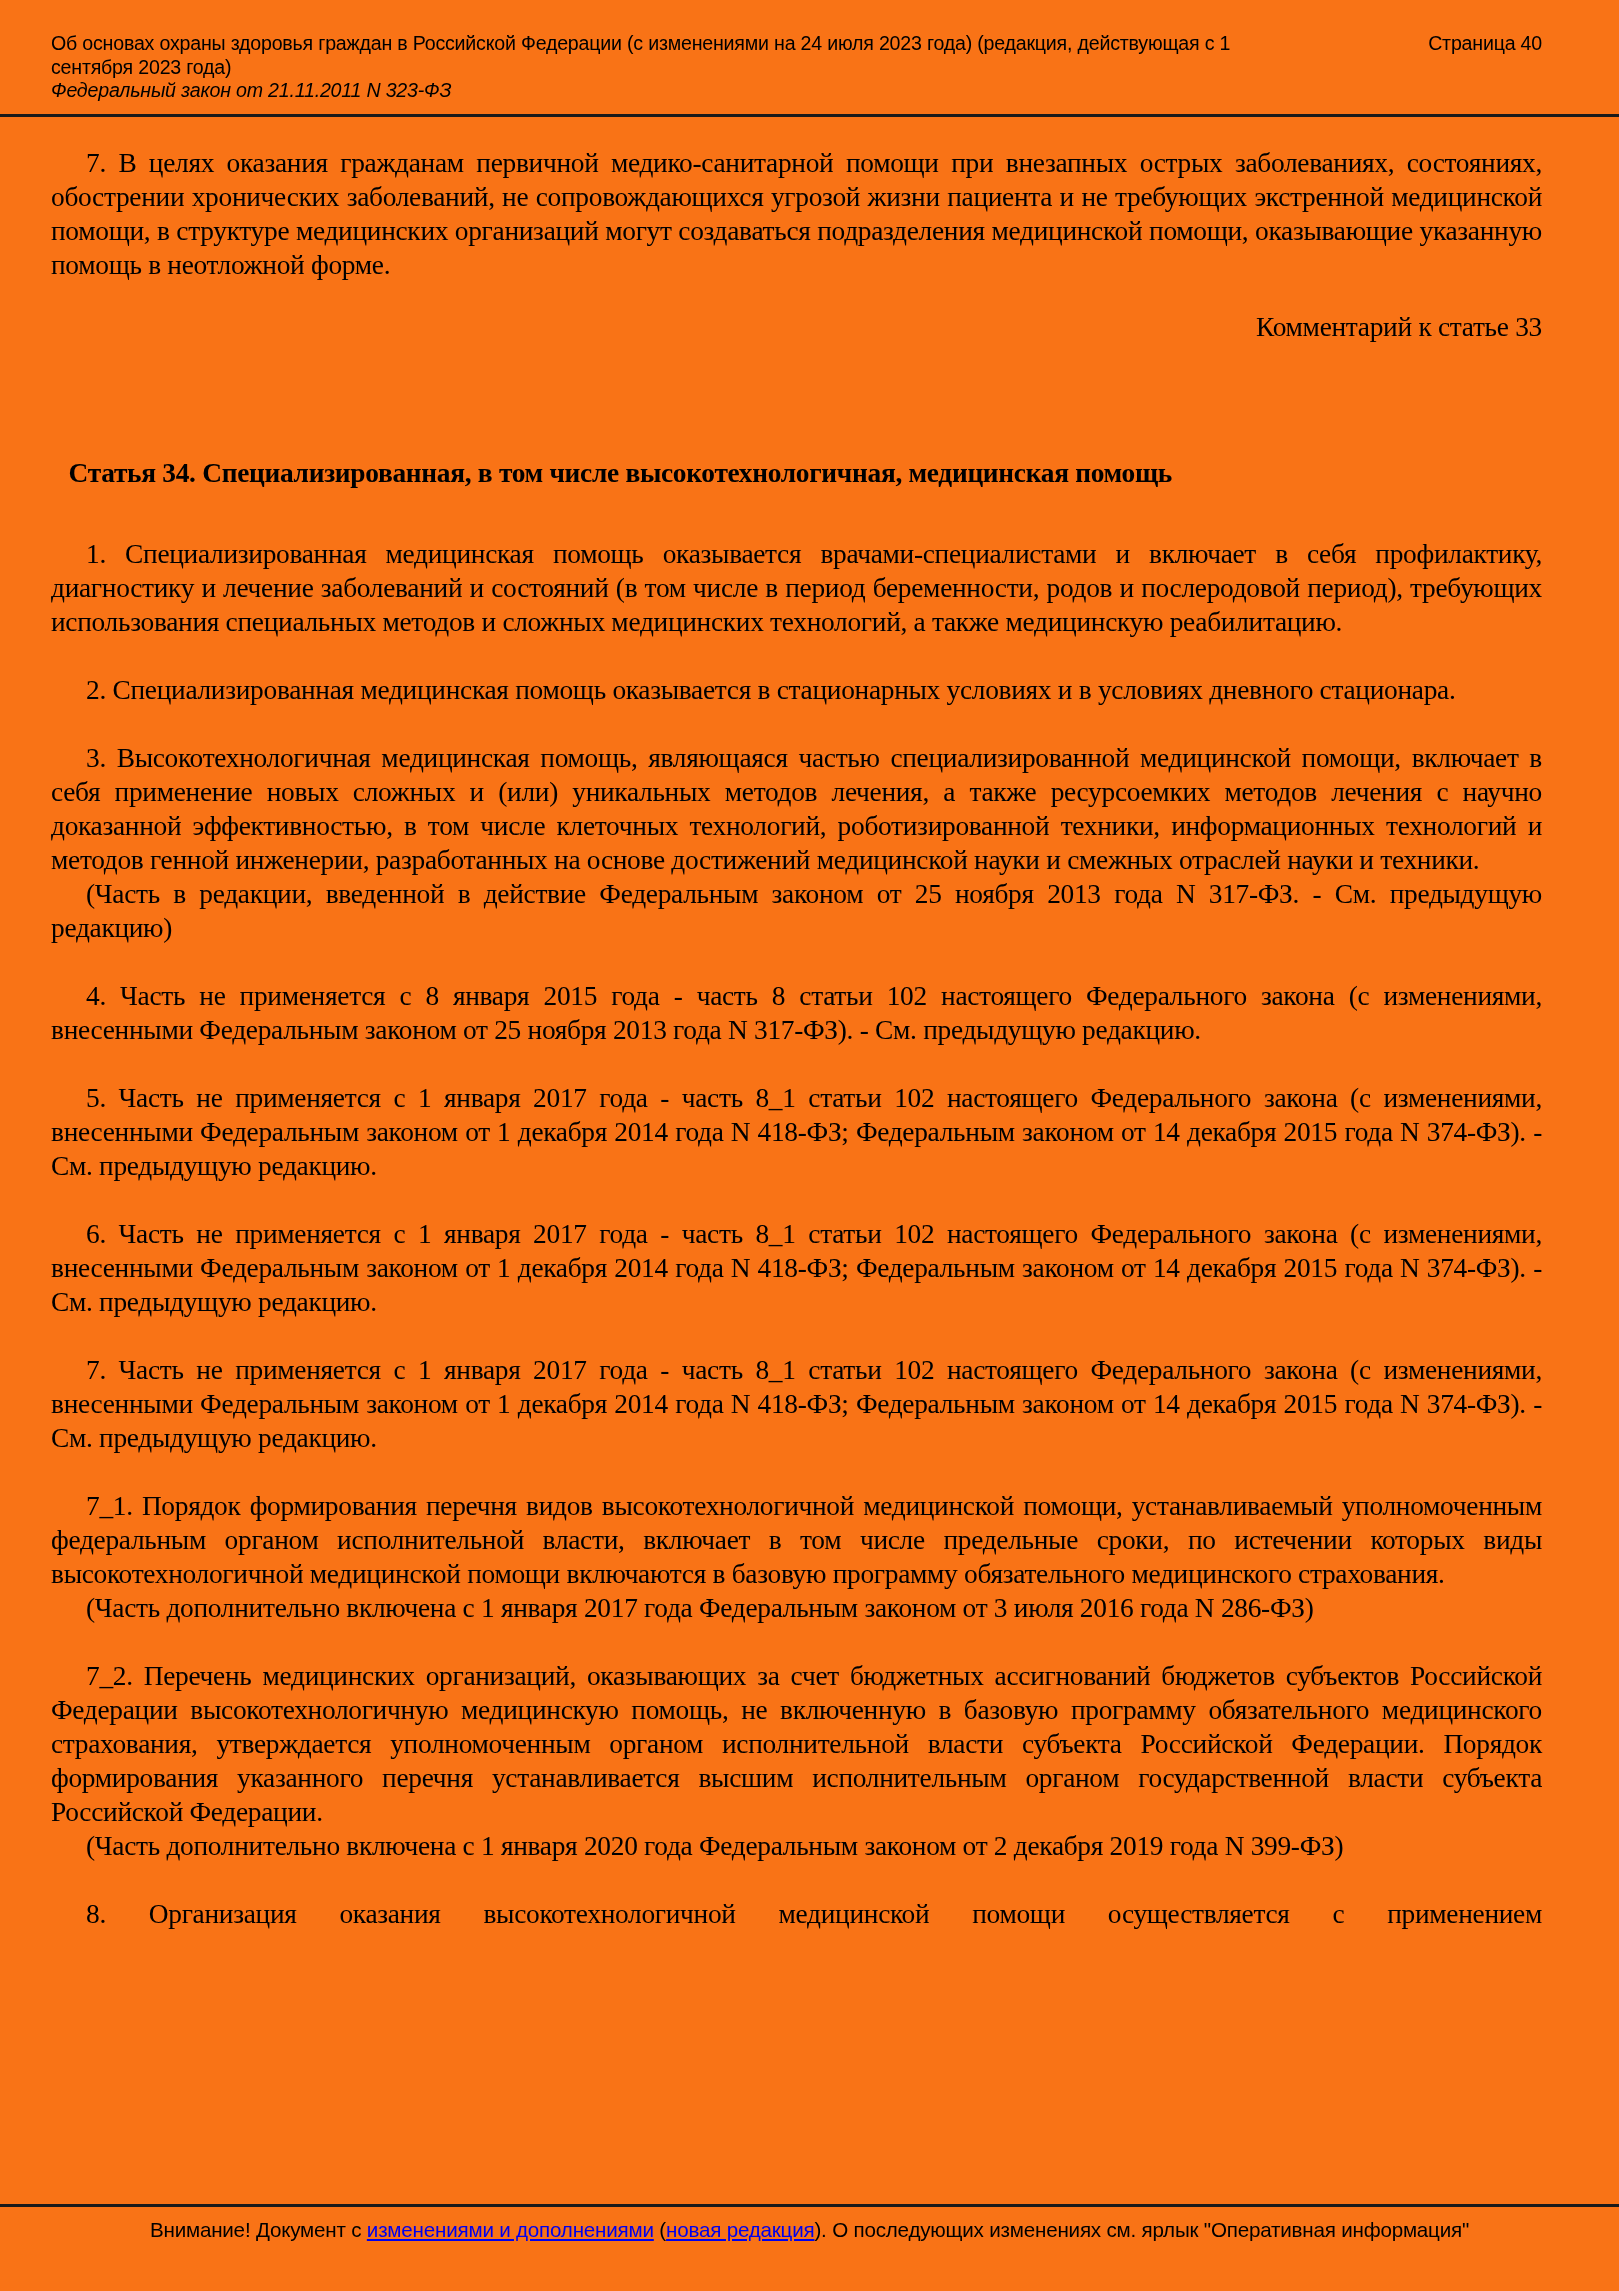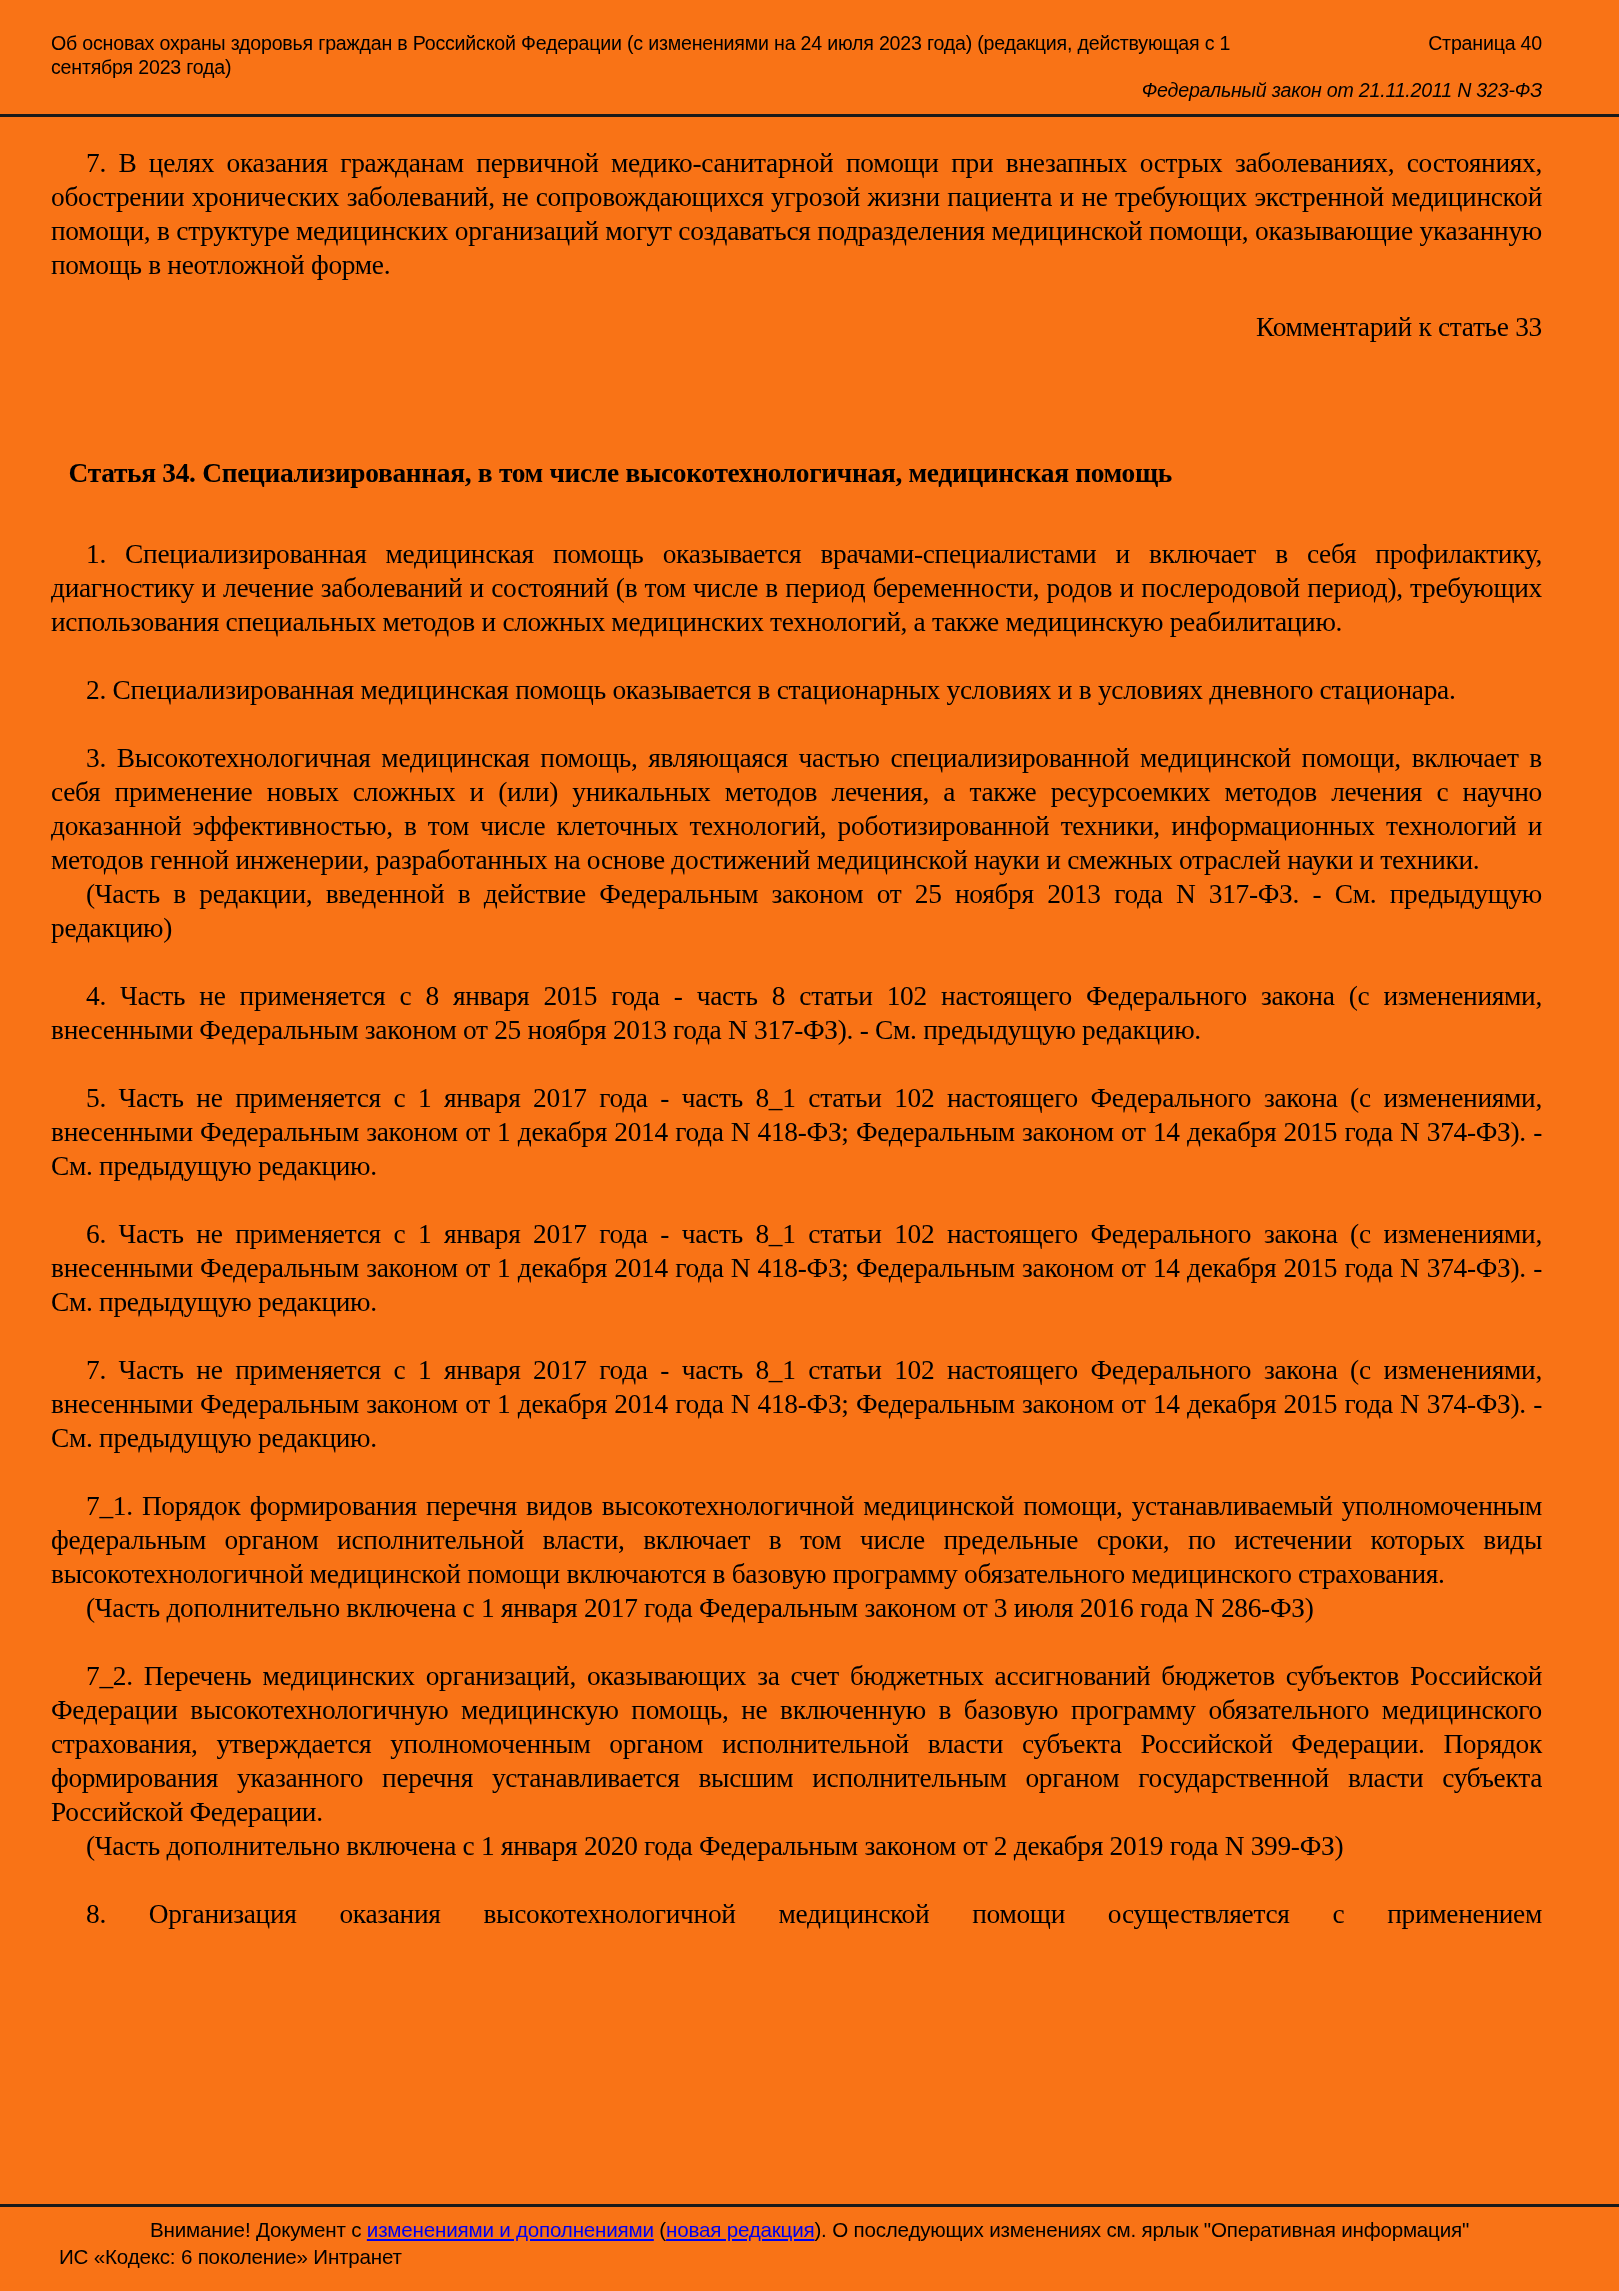--- a/index.html
+++ b/index.html
@@ -17,21 +17,21 @@
   
   header.doc-header {
     padding: 32px 77px 0 51px;
     font-size: 19.6px;
     line-height: 23.5px;
     letter-spacing: -0.2px;
   }
   .hrow { display: flex; align-items: flex-start; }
   .htitle { max-width: 1255px; flex: 0 1 auto; }
   .hpage  { margin-left: auto; white-space: nowrap; text-align: right; }
-  .hdoc   { font-style: italic; text-align: right; }
+  .hdoc   { font-style: italic; }
 
   .rule {
     height: 2.9px;
     background: #1a1a1a;
     width: 100%;
   }
   .rule.header-rule { margin-top: 11.8px; }
 
   
   main.doc-body {
@@ -98,17 +98,16 @@
     <p class="para">7_1. Порядок формирования перечня видов высокотехнологичной медицинской помощи, устанавливаемый уполномоченным федеральным органом исполнительной власти, включает в том числе предельные сроки, по истечении которых виды высокотехнологичной медицинской помощи включаются в базовую программу обязательного медицинского страхования.</p>
     <p class="para attach">(Часть дополнительно включена с 1 января 2017 года Федеральным законом от 3 июля 2016 года N 286-ФЗ)</p>
     <p class="para">7_2. Перечень медицинских организаций, оказывающих за счет бюджетных ассигнований бюджетов субъектов Российской Федерации высокотехнологичную медицинскую помощь, не включенную в базовую программу обязательного медицинского страхования, утверждается уполномоченным органом исполнительной власти субъекта Российской Федерации. Порядок формирования указанного перечня устанавливается высшим исполнительным органом государственной власти субъекта Российской Федерации.</p>
     <p class="para attach">(Часть дополнительно включена с 1 января 2020 года Федеральным законом от 2 декабря 2019 года N 399-ФЗ)</p>
     <p class="para cutoff">8. Организация оказания высокотехнологичной медицинской помощи осуществляется с применением</p>
   </main>
 
   <footer class="doc-footer">
     <div class="rule"></div>
     <div class="notice"><span>Внимание! Документ с </span><a href="#" class="doc-link">изменениями и дополнениями</a><span> (</span><a href="#" class="doc-link">новая редакция</a><span>). О последующих изменениях см. ярлык "Оперативная информация"</span></div>
-    <div class="system">ИС «Кодекс: 6 поколение» Интранет</div>
   </footer>
 
 </div>
 
 
 </body></html>

